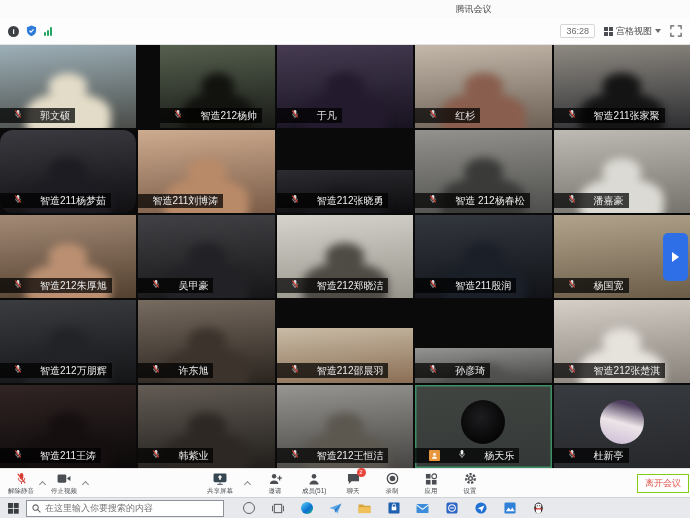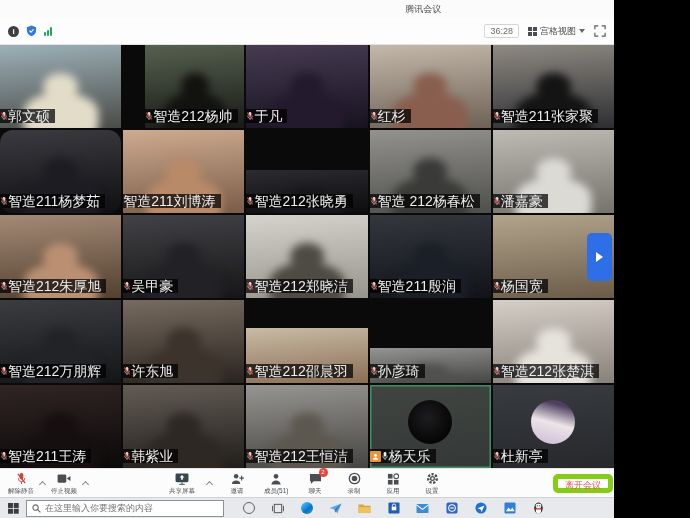--- a/index.html
+++ b/index.html
@@ -1,18 +1,18 @@
 <!DOCTYPE html>
 <html><head>
 <meta charset="utf-8">
 <style>
   *{box-sizing:border-box;margin:0;padding:0}
   html,body{width:690px;height:518px;overflow:hidden}
   body{font-family:"Liberation Sans","DejaVu Sans",sans-serif;background:#000}
-  .screen{position:relative;width:614px;height:518px;overflow:hidden;background:#fca5a5}
+  .screen{position:relative;width:690px;height:518px;overflow:hidden;background:#fca5a5}
 
   
   .titlebar{position:absolute;top:0;left:0;right:0;height:18px;background:#fbfbfb}
   .titlebar .title{position:absolute;left:66%;top:3px;font-size:9px;color:#4a4a4a;white-space:nowrap}
 
   
   .topbar{position:absolute;top:18px;left:0;right:0;height:27px;background:#fdfdfd;border-bottom:1px solid #e3e3e3;display:flex;align-items:center;padding:0 8px}
   .topbar-left{display:flex;align-items:center;gap:7px}
   .info-circ{width:11px;height:11px;border-radius:50%;background:#3c4044;color:#fff;font-size:8px;line-height:11px;text-align:center;font-weight:bold}
   .sigbars{display:flex;align-items:flex-end;gap:1px;height:9px}
@@ -26,35 +26,35 @@
   .tri-down{width:0;height:0;border-left:3px solid transparent;border-right:3px solid transparent;border-top:4px solid #6a6a6a}
 
   
   .grid{position:absolute;top:45px;left:0;right:0;height:423px;background:#0a0a0a;display:grid;grid-template-columns:repeat(5,1fr);grid-template-rows:repeat(5,1fr);gap:2px}
   .tile{position:relative;overflow:hidden;background:#222}
   .tile.speaking{box-shadow:inset 0 0 0 1.5px #3f8f66}
   .sil{position:absolute;left:50%;bottom:-8px;transform:translateX(-50%);width:62%;height:52%;border-radius:45% 45% 10px 10px;background:var(--sil);filter:blur(4px)}
   .sil::before{content:"";position:absolute;left:50%;top:-46%;transform:translateX(-50%);width:46%;height:62%;border-radius:50%;background:var(--sil)}
   .avatar-dark{position:absolute;left:50%;top:44%;transform:translate(-50%,-50%);width:44px;height:44px;border-radius:50%;background:radial-gradient(circle at 45% 40%,#1d1d20 0%,#050505 72%)}
   .avatar-anime{position:absolute;left:50%;top:44%;transform:translate(-50%,-50%);width:44px;height:44px;border-radius:50%;background:linear-gradient(195deg,#4e3f5e 16%,#ece5e8 52%,#d4c4da 88%)}
-  .vlabel{position:absolute;left:0;bottom:5px;display:flex;align-items:center;gap:0;background:rgba(0,0,0,.72);color:#eee;font-size:14px;line-height:12px;padding:1px 5px 1px 0;max-width:97%;white-space:nowrap;overflow:hidden}
+  .vlabel{position:absolute;left:0;bottom:5px;display:flex;align-items:center;gap:18px;background:rgba(0,0,0,.72);color:#eee;font-size:10px;line-height:12px;padding:1px 5px 1px 14px;max-width:97%;white-space:nowrap;overflow:hidden}
   .pbadge{display:inline-flex;width:11px;height:11px;background:#e8963c;border-radius:1px;align-items:center;justify-content:center}
   .next-btn{position:absolute;right:2px;top:50%;transform:translateY(-50%);width:25px;height:48px;background:#2e6fe8;border:none;border-radius:5px;display:flex;align-items:center;justify-content:center;cursor:pointer}
   .next-btn i{width:0;height:0;border-top:5px solid transparent;border-bottom:5px solid transparent;border-left:7px solid #fff}
 
   
   .mtoolbar{position:absolute;top:468px;left:0;right:0;height:29px;background:#fcfcfc;border-top:1px solid #e6e6e6}
   .titem{display:flex;flex-direction:column;align-items:center;justify-content:center;gap:1px;min-width:30px;cursor:pointer}
   .ticon{height:13px;display:flex;align-items:center;justify-content:center;position:relative}
   .tlabel{font-size:7px;color:#4a4e52;white-space:nowrap;transform:scale(.92)}
   .caret{width:5px;height:5px;border-left:1px solid #8a8a8a;border-top:1px solid #8a8a8a;transform:rotate(45deg);margin:0 1px;align-self:center;cursor:pointer}
   .tb-left{position:absolute;left:6px;top:3px;display:flex;align-items:center;gap:3px}
   .tb-mid{position:absolute;left:50%;top:3px;transform:translateX(-50%);display:flex;align-items:center;gap:9px}
   .badge{position:absolute;top:-4px;right:-6px;min-width:9px;height:9px;border-radius:5px;background:#e8453c;color:#fff;font-size:6px;line-height:9px;text-align:center;padding:0 1px}
-  .leave{position:absolute;right:1px;top:5px;height:19px;padding:0 7px;background:#fff;border:5px solid #84cc16;border-radius:5px;color:#e0564a;font-size:9px;cursor:pointer;font-family:inherit}
+  .leave{position:absolute;right:1px;top:5px;height:19px;padding:0 7px;background:#fff;border:1px solid #84cc16;border-radius:0;color:#e0564a;font-size:9px;cursor:pointer;font-family:inherit}
 
   
   .taskbar{position:absolute;top:497px;left:0;right:0;height:21px;background:#e7e9ec;border-top:1px solid #cfd2d6;display:flex;align-items:center;gap:0}
   .tk-start{width:26px;display:flex;align-items:center;justify-content:center;cursor:pointer}
   .tk-search{width:198px;height:17px;background:#fff;border:1px solid #8d9299;display:flex;align-items:center;gap:4px;padding:0 5px;cursor:text}
   .tk-search input{border:none;outline:none;flex:1;font-size:9px;color:#555;background:transparent;font-family:inherit;min-width:0}
   .tk-icons{display:flex;align-items:center;margin-left:10px}
   .tk-ic{width:29px;height:21px;display:flex;align-items:center;justify-content:center;cursor:pointer}
   .circle13{width:12px;height:12px;border-radius:50%}
 </style>

